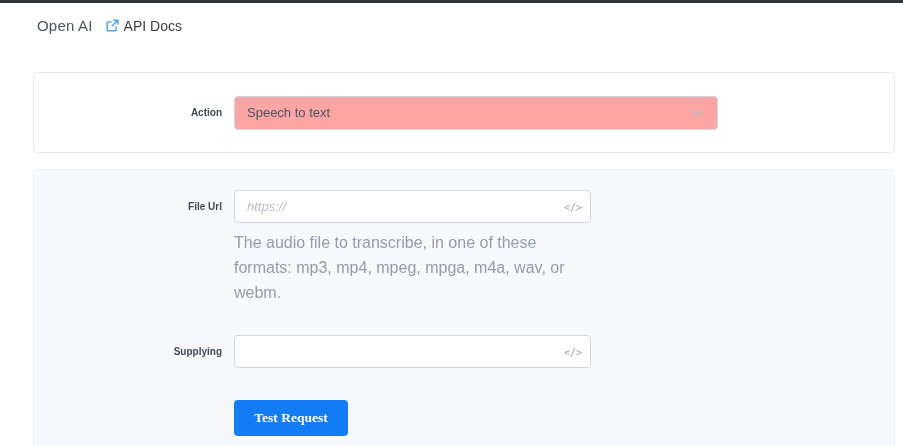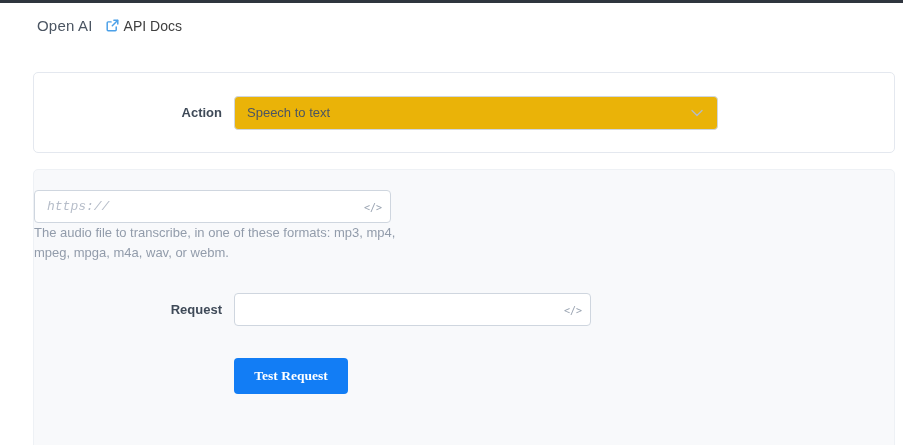--- a/index.html
+++ b/index.html
@@ -62,32 +62,32 @@
     border-color: #eef1f5;
     padding-top: 20px;
   }
   
   .form-row { display: flex; }
   .label-col {
     width: 200px;
     text-align: right;
     padding-right: 12px;
     line-height: 34px;
-    font-size: 13px;
+    font-size: 10px;
     font-weight: bold;
     color: #3f4a58;
     flex: none;
   }
   .control-col { flex: none; }
   
   .select-box {
     position: relative;
     width: 484px;
     height: 34px;
-    background: #eab308;
+    background: #fca5a5;
     border: 1px solid #cfd6df;
     border-radius: 4px;
     display: flex;
     align-items: center;
     padding: 0 30px 0 12px;
     cursor: pointer;
   }
   .select-value {
     font-size: 13px;
     color: #4b5563;
@@ -108,42 +108,42 @@
   }
   .text-input {
     width: 100%;
     height: 100%;
     border: 1px solid #cfd6df;
     border-radius: 4px;
     background: #ffffff;
     padding: 0 32px 0 12px;
     font-size: 13px;
     color: #4b5563;
-    font-family: Liberation Mono, monospace;
+    font-family: Liberation Sans, sans-serif;
     outline: none;
   }
   .text-input::placeholder {
     font-style: italic;
     color: #b6bdc9;
     opacity: 1;
   }
   .code-icon {
     position: absolute;
     right: 9px;
     top: 50%;
     transform: translateY(-50%);
     font-family: "DejaVu Sans Mono", "Liberation Mono", monospace;
     font-size: 10px;
     color: #99a3b1;
     pointer-events: none;
   }
   .help-text {
-    margin-top: 0;
+    margin-top: 8px;
     width: 362px;
-    font-size: 13px;
+    font-size: 16px;
     line-height: 1.55;
     color: #929cab;
   }
   .row-gap { margin-top: 30px; }
   
   .button-row { margin-top: 31px; padding-left: 200px; }
   .test-request-button {
     display: inline-block;
     min-width: 114px;
     height: 36px;
@@ -190,31 +190,32 @@
             </svg>
           </span>
         </div>
       </div>
     </div>
   </div>
 
   <div class="card card-form">
 
     <div class="form-row">
+      <div class="label-col">File Url</div>
       <div class="control-col">
         <div class="input-wrap">
           <input class="text-input" type="text" placeholder="https://" style="">
           <span class="code-icon">&lt;/&gt;</span>
         </div>
         <div class="help-text">The audio file to transcribe, in one of these formats: mp3, mp4, mpeg, mpga, m4a, wav, or webm.</div>
       </div>
     </div>
 
     <div class="form-row row-gap">
-      <div class="label-col">Request</div>
+      <div class="label-col">Supplying</div>
       <div class="control-col">
         <div class="input-wrap">
           <input class="text-input" type="text" placeholder="" style="">
           <span class="code-icon">&lt;/&gt;</span>
         </div>
       </div>
     </div>
 
     <div class="button-row">
       <button class="test-request-button">Test Request</button>

